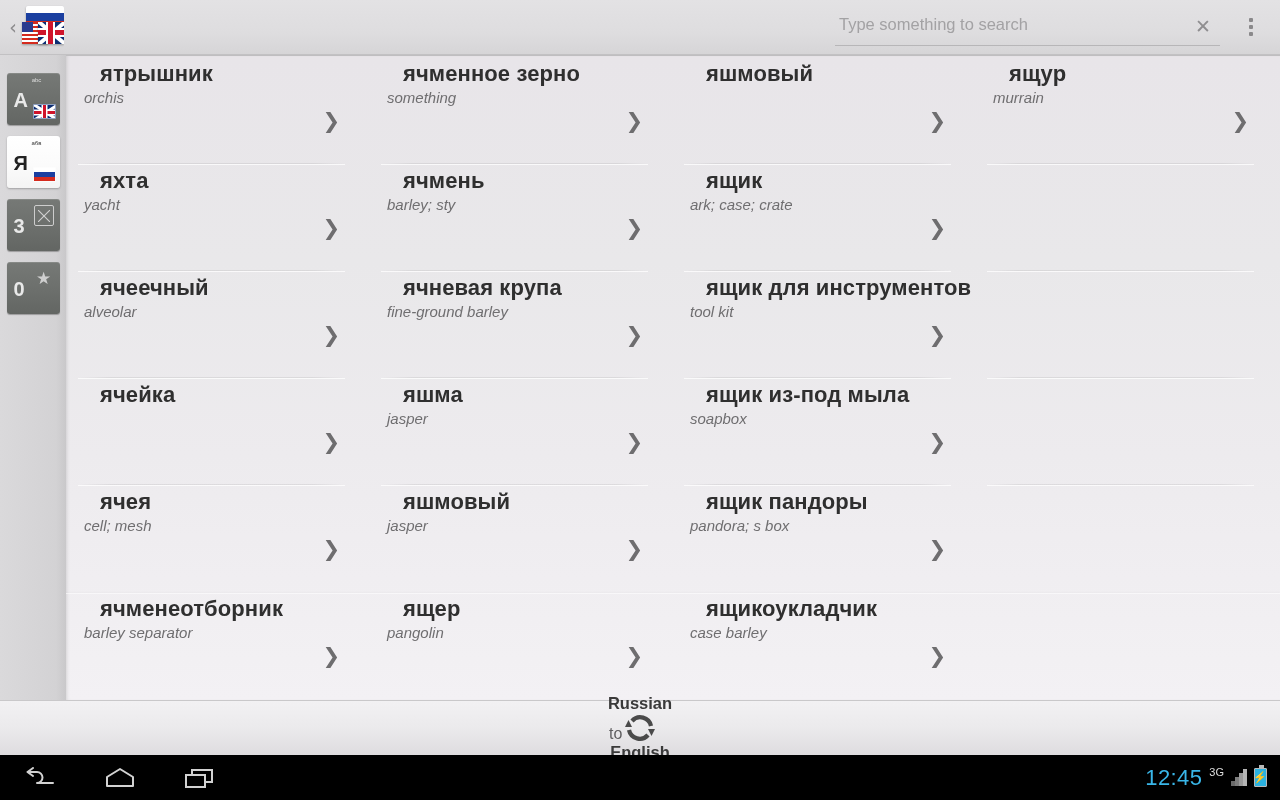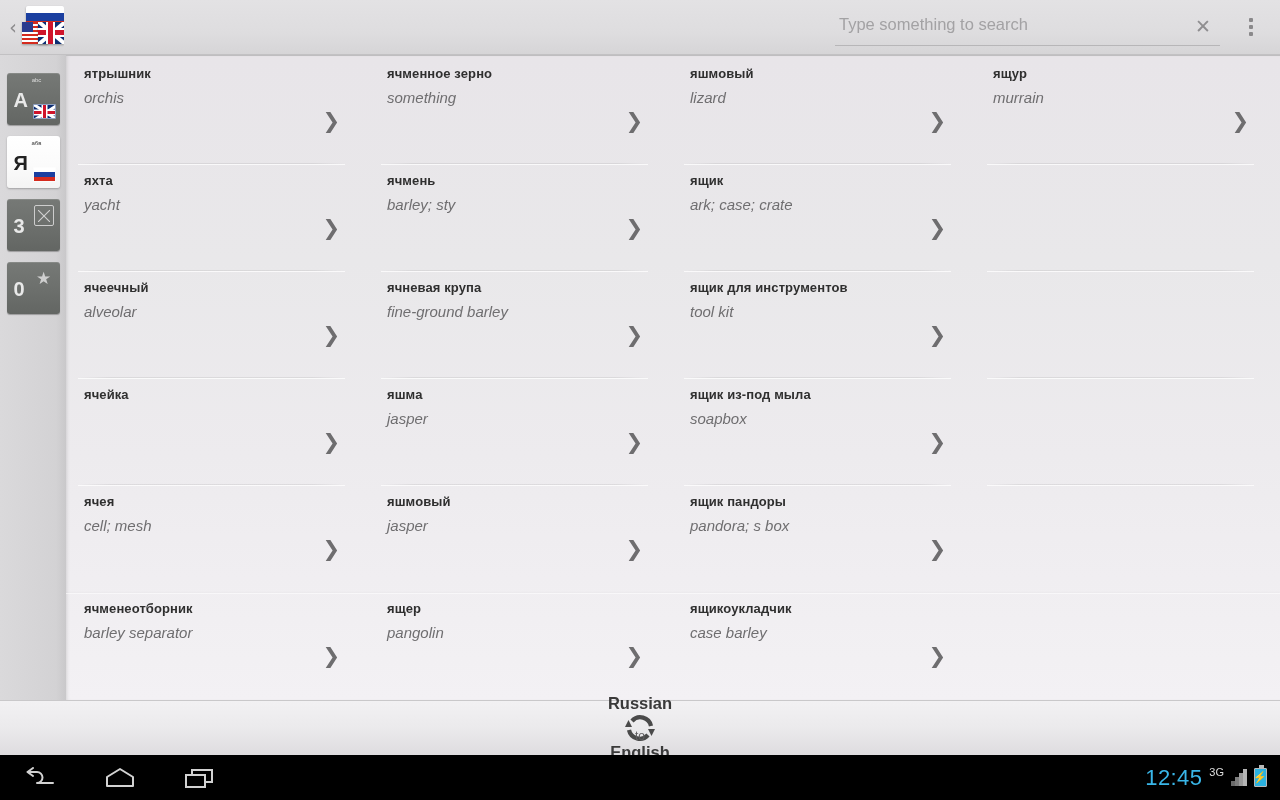--- a/index.html
+++ b/index.html
@@ -152,22 +152,22 @@
   .cell {
     position:relative; height:107px; padding:8px 0 0 18px;
   }
   .cell.sep:after {
     content:""; position:absolute; left:12px; right:24px; top:0;
     height:1px;
     background:linear-gradient(to right,rgba(0,0,0,0) 0%,rgba(0,0,0,.07) 12%,rgba(0,0,0,.07) 88%,rgba(0,0,0,0) 100%);
     box-shadow:0 1px 0 rgba(255,255,255,.75);
   }
   .cell .term {
-    font-size:13px; font-weight:bold; color:#2f2f2f; line-height:20px;
-    letter-spacing:.1px; white-space:nowrap;
+    font-size:22px; font-weight:bold; color:#2f2f2f; line-height:20px;
+    letter-spacing:.1px; white-space:nowrap;margin-left:16px;
   }
   .cell .trans {
     font-size:15px; font-style:italic; color:#6f6e70; line-height:20px;
     margin-top:4px; white-space:nowrap;
   }
   .chev {
     position:absolute; right:29px; top:55px;
     font-size:21px; color:#6e6d6f; font-family:"DejaVu Sans", sans-serif;
     font-weight:bold; line-height:1;
   }
@@ -184,22 +184,22 @@
     border-top:1px solid #c9c8ca;
     display:flex; align-items:center; justify-content:center; gap:0;flex-direction:column;
   }
   .lang-name { font-size:16.5px; font-weight:bold; color:#3a3a3a; }
   .swap {
     position:relative; width:62px; height:46px;
     display:flex; align-items:center; justify-content:center;
   }
   .swap svg { display:block; }
   .swap .to {
-    position:absolute; bottom:0px; left:0; width:100%; text-align:center;
-    font-size:12px; color:#5f5e60;
+    position:absolute; bottom:0px; left:0; width:100%; 
+    font-size:16px; color:#5f5e60;
   }
 
   
   .navbar {
     position:absolute; left:0; top:755px; width:1280px; height:45px;
     background:#000; display:flex; align-items:center;
   }
   .nav-btn { width:80px; height:45px; display:flex; align-items:center; justify-content:center; }
   .nav-btn svg { display:block; }
   .nav-spacer { flex:1; }
@@ -360,21 +360,20 @@
         <div class="cell">
           <div class="term">ящер</div>
           <div class="trans">pangolin</div>
           <div class="chev">❯</div>
         </div>
       </div>
 
       <div class="col">
         <div class="cell">
           <div class="term">яшмовый</div>
-          <div class="trans">lizard</div>
           <div class="chev">❯</div>
         </div>
         <div class="cell sep">
           <div class="term">ящик</div>
           <div class="trans">ark; case; crate</div>
           <div class="chev">❯</div>
         </div>
         <div class="cell sep">
           <div class="term">ящик для инструментов</div>
           <div class="trans">tool kit</div>

